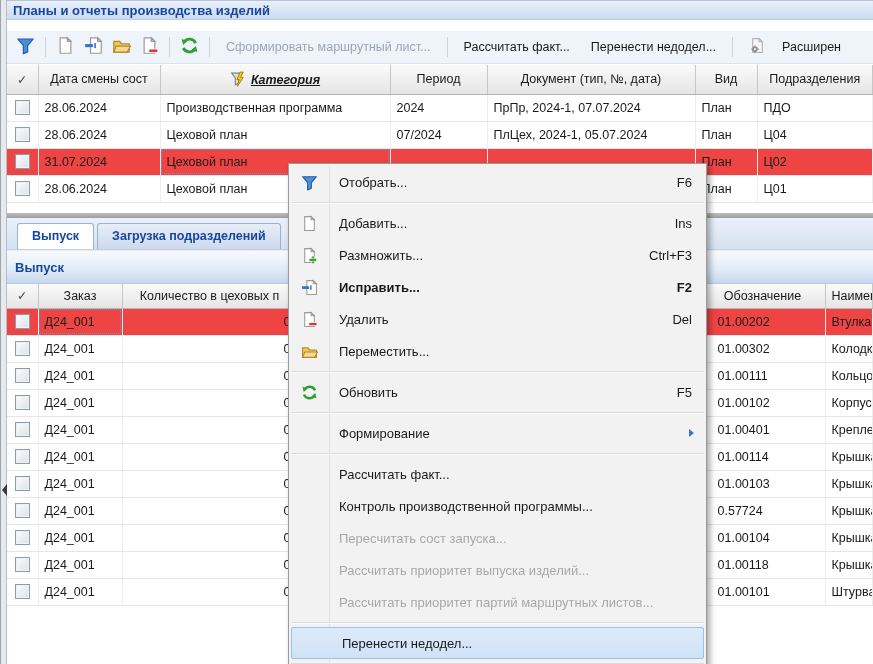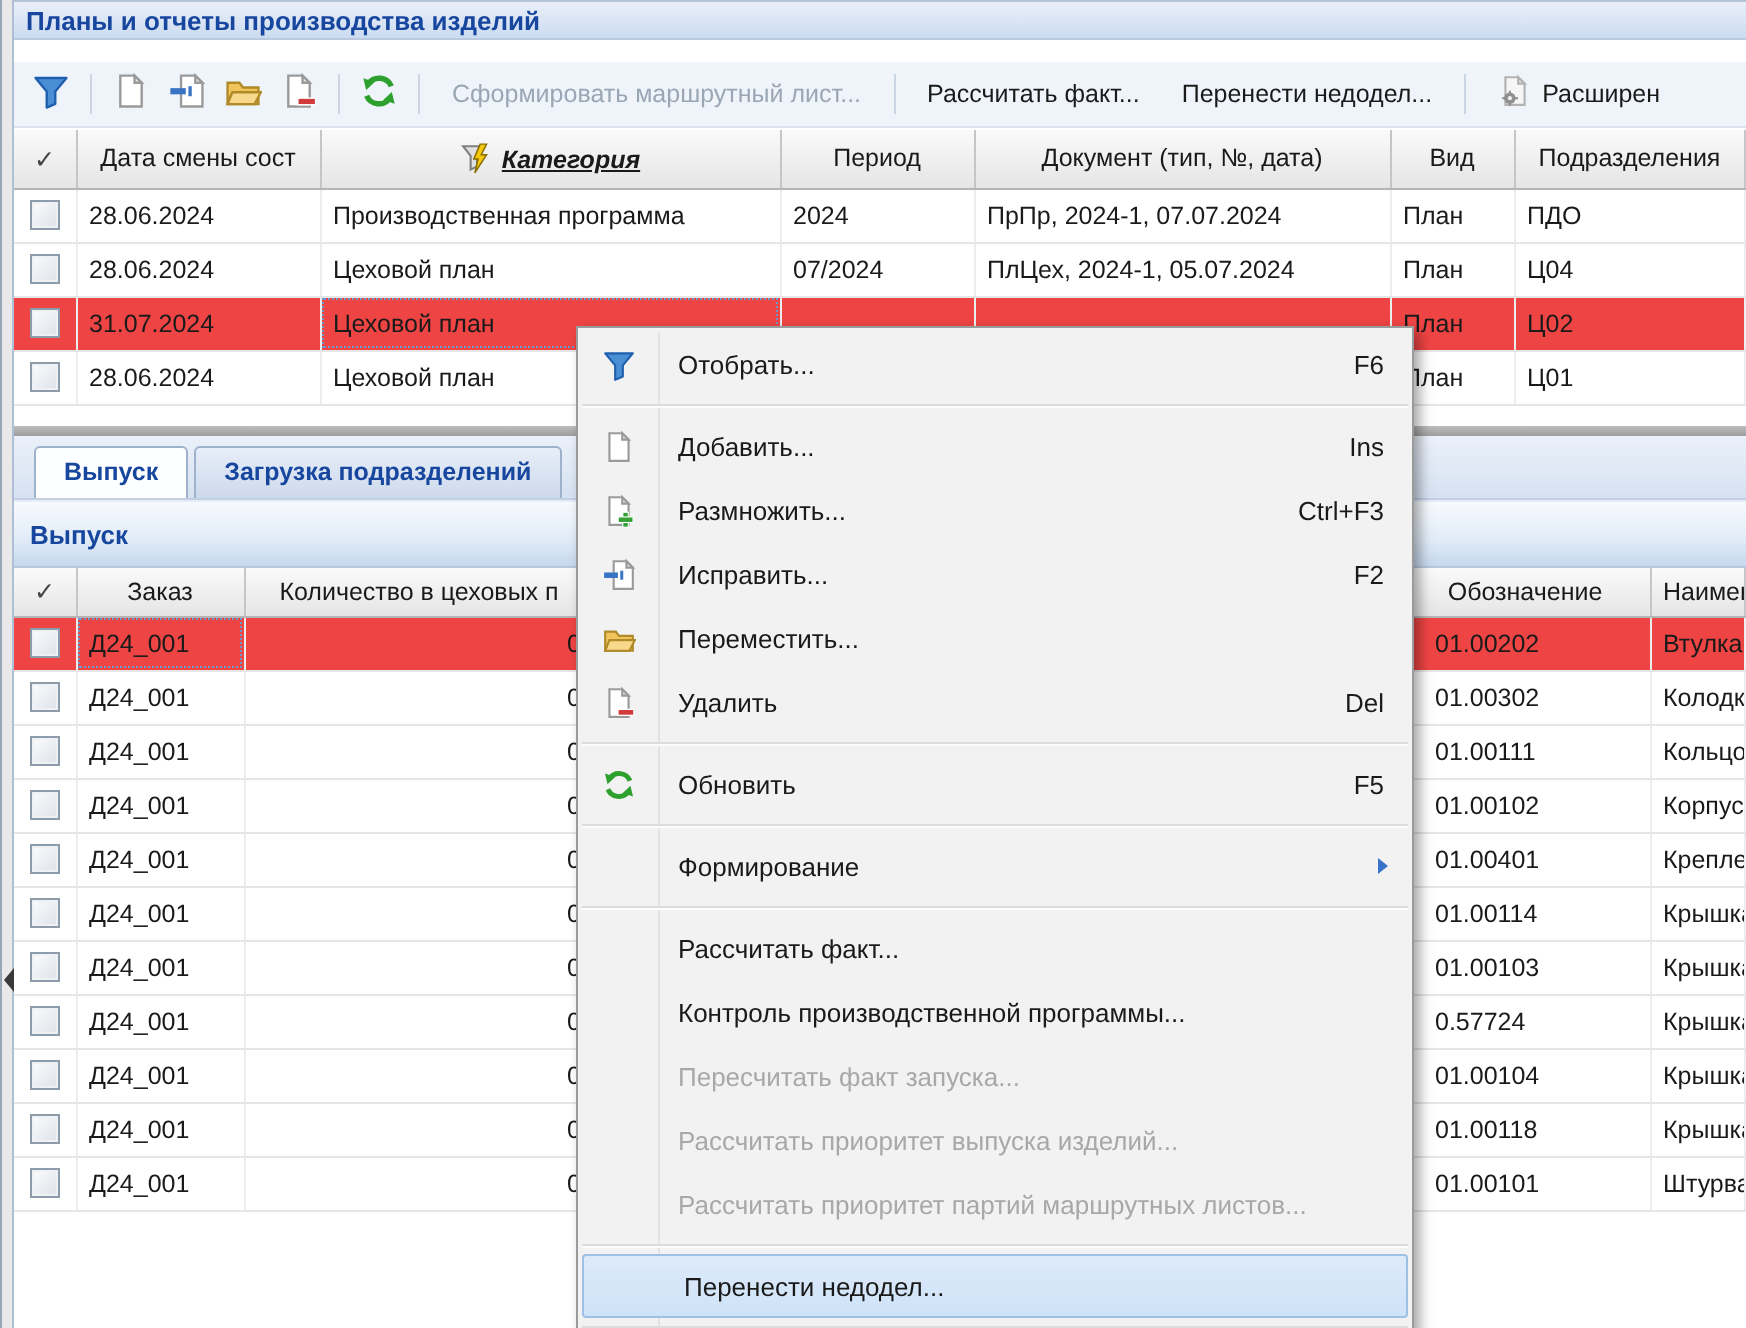--- a/index.html
+++ b/index.html
@@ -20,21 +20,21 @@
   
   .toolbar{position:absolute;left:0;top:30px;right:0;height:33px;background:#eff4fb;
            border-bottom:1px solid #d9e2ee;display:flex;align-items:center;
            padding-left:6px;box-sizing:border-box;gap:3px;overflow:hidden;white-space:nowrap;}
   .tbtn{background:none;border:none;padding:2px 3px;display:flex;align-items:center;cursor:default;}
   .ic{width:19px;height:19px;}
   .ic16{width:17px;height:17px;}
   .tsep{width:1px;height:20px;background:#c9d4e4;margin:0 4px;flex:0 0 1px;}
   .ttext{background:none;border:none;font-size:12.5px;color:#1a1a1a;padding:4px 9px;font-family:inherit;white-space:nowrap;}
   .ttext.dis{color:#9ba6b4;text-align:right;}
-  .adv{display:flex;align-items:center;gap:5px;}
+  .adv{display:flex;align-items:center;gap:16px;}
   
   table.grid{border-collapse:collapse;table-layout:fixed;width:866px;font-size:12.5px;color:#1a1a1a;background:#fff;}
   .grid th{height:29px;background:linear-gradient(#fafafa,#e5e5e5);border-right:1px solid #c6c6c6;
            border-bottom:1px solid #b5b5b5;font-weight:normal;text-align:center;padding:0 6px;
            overflow:hidden;white-space:nowrap;box-sizing:border-box;}
   .grid td{height:27px;border-right:1px solid #ededed;border-bottom:1px solid #e6e6e6;
            padding:0 6px;overflow:hidden;white-space:nowrap;box-sizing:border-box;}
   #top-grid{position:absolute;left:0;top:64px;}
   #bottom-grid{position:absolute;left:0;top:283px;}
   #bottom-grid th{height:24px;}
@@ -63,21 +63,21 @@
              display:flex;align-items:center;padding-left:8px;font-size:13px;font-weight:bold;color:#17469e;}
   
   .menu{position:absolute;left:288px;top:163px;width:419px;height:506px;background:#f2f2f2;
         border:1px solid #9a9a9a;box-shadow:3px 3px 6px rgba(0,0,0,.35);box-sizing:border-box;
         padding-top:2px;z-index:20;}
   .menu::before{content:"";position:absolute;left:40px;top:2px;bottom:2px;width:1px;background:#e3e3e3;}
   .mi{display:flex;align-items:center;height:32px;font-size:13px;color:#1a1a1a;position:relative;}
   .mi .mic{width:40px;flex:0 0 40px;display:flex;justify-content:center;align-items:center;}
   .mi .ml{padding-left:10px;white-space:nowrap;}
   .mi .sc{margin-left:auto;padding-right:14px;}
-  .mi.bold .ml,.mi.bold .sc{font-weight:normal;}
+  .mi.bold .ml,.mi.bold .sc{font-weight:bold;}
   .mi.dis{color:#a8a8a8;}
   .mi.hl{background:linear-gradient(#ddeafa,#cfe3f7);border:1px solid #9dc1e4;border-radius:2px;
          margin:0 2px;height:30px;}
   .msep{height:9px;position:relative;}
   .msep::after{content:"";position:absolute;left:2px;right:2px;top:4px;height:1px;background:#dcdcdc;
                box-shadow:0 1px 0 #fbfbfb;}
   .subarrow{margin-left:auto;margin-right:12px;width:0;height:0;border-top:4px solid transparent;
             border-bottom:4px solid transparent;border-left:5px solid #3a74c8;}
 </style>
 </head>
@@ -387,37 +387,37 @@
           <rect x="1" y="6.8" width="6.5" height="2.6" fill="#3973c4"></rect>
           <rect x="8.6" y="6" width="1.4" height="4.2" fill="#3973c4"></rect>
         </svg>
       </span>
     <span class="ml">Исправить...</span>
     <span class="sc">F2</span>
   </div>
   <div class="mi">
     <span class="mic">
         <svg class="ic16" viewBox="0 0 16 16">
-          <path d="M1.5 4.5h5l1.5 2h6.5v7h-13z" fill="#f2c55c" stroke="#b08a28"></path>
-          <path d="M1.5 13.5l2-5h12l-2.6 5z" fill="#f8d98c" stroke="#b08a28"></path>
-        </svg>
-      </span>
-    <span class="ml">Переместить...</span>
-    <span class="sc"></span>
-  </div>
-  <div class="mi">
-    <span class="mic">
-        <svg class="ic16" viewBox="0 0 16 16">
           <path d="M3.5 1.5h6l3 3v10h-9z" fill="#fff" stroke="#9a9a9a"></path>
           <path d="M9.5 1.5v3h3z" fill="#e4e4e4" stroke="#9a9a9a"></path>
           <rect x="7.5" y="11" width="7.5" height="2.8" fill="#d23b3b" stroke="#fff" stroke-width="0.6"></rect>
         </svg>
       </span>
     <span class="ml">Удалить</span>
     <span class="sc">Del</span>
+  </div>
+  <div class="mi">
+    <span class="mic">
+        <svg class="ic16" viewBox="0 0 16 16">
+          <path d="M1.5 4.5h5l1.5 2h6.5v7h-13z" fill="#f2c55c" stroke="#b08a28"></path>
+          <path d="M1.5 13.5l2-5h12l-2.6 5z" fill="#f8d98c" stroke="#b08a28"></path>
+        </svg>
+      </span>
+    <span class="ml">Переместить...</span>
+    <span class="sc"></span>
   </div>
   <div class="msep"></div>
   <div class="mi">
     <span class="mic">
         <svg class="ic16" viewBox="0 0 16 16">
           <path d="M13.2 6A5.6 5.6 0 0 0 3.6 4.8" stroke="#2da02d" stroke-width="2.3" fill="none"></path>
           <path d="M2.8 10a5.6 5.6 0 0 0 9.6 1.2" stroke="#2da02d" stroke-width="2.3" fill="none"></path>
           <path d="M1.4 2.6 L6.2 4.2 L2.6 7.6 Z" fill="#2da02d"></path>
           <path d="M14.6 13.4 L9.8 11.8 L13.4 8.4 Z" fill="#2da02d"></path>
         </svg>
@@ -435,21 +435,21 @@
   <div class="mi">
     <span class="mic"></span>
     <span class="ml">Рассчитать факт...</span>
   </div>
   <div class="mi">
     <span class="mic"></span>
     <span class="ml">Контроль производственной программы...</span>
   </div>
   <div class="mi dis">
     <span class="mic"></span>
-    <span class="ml">Пересчитать факт запуска...</span>
+    <span class="ml">Пересчитать сост запуска...</span>
   </div>
   <div class="mi dis">
     <span class="mic"></span>
     <span class="ml">Рассчитать приоритет выпуска изделий...</span>
   </div>
   <div class="mi dis">
     <span class="mic"></span>
     <span class="ml">Рассчитать приоритет партий маршрутных листов...</span>
   </div>
   <div class="msep"></div>

